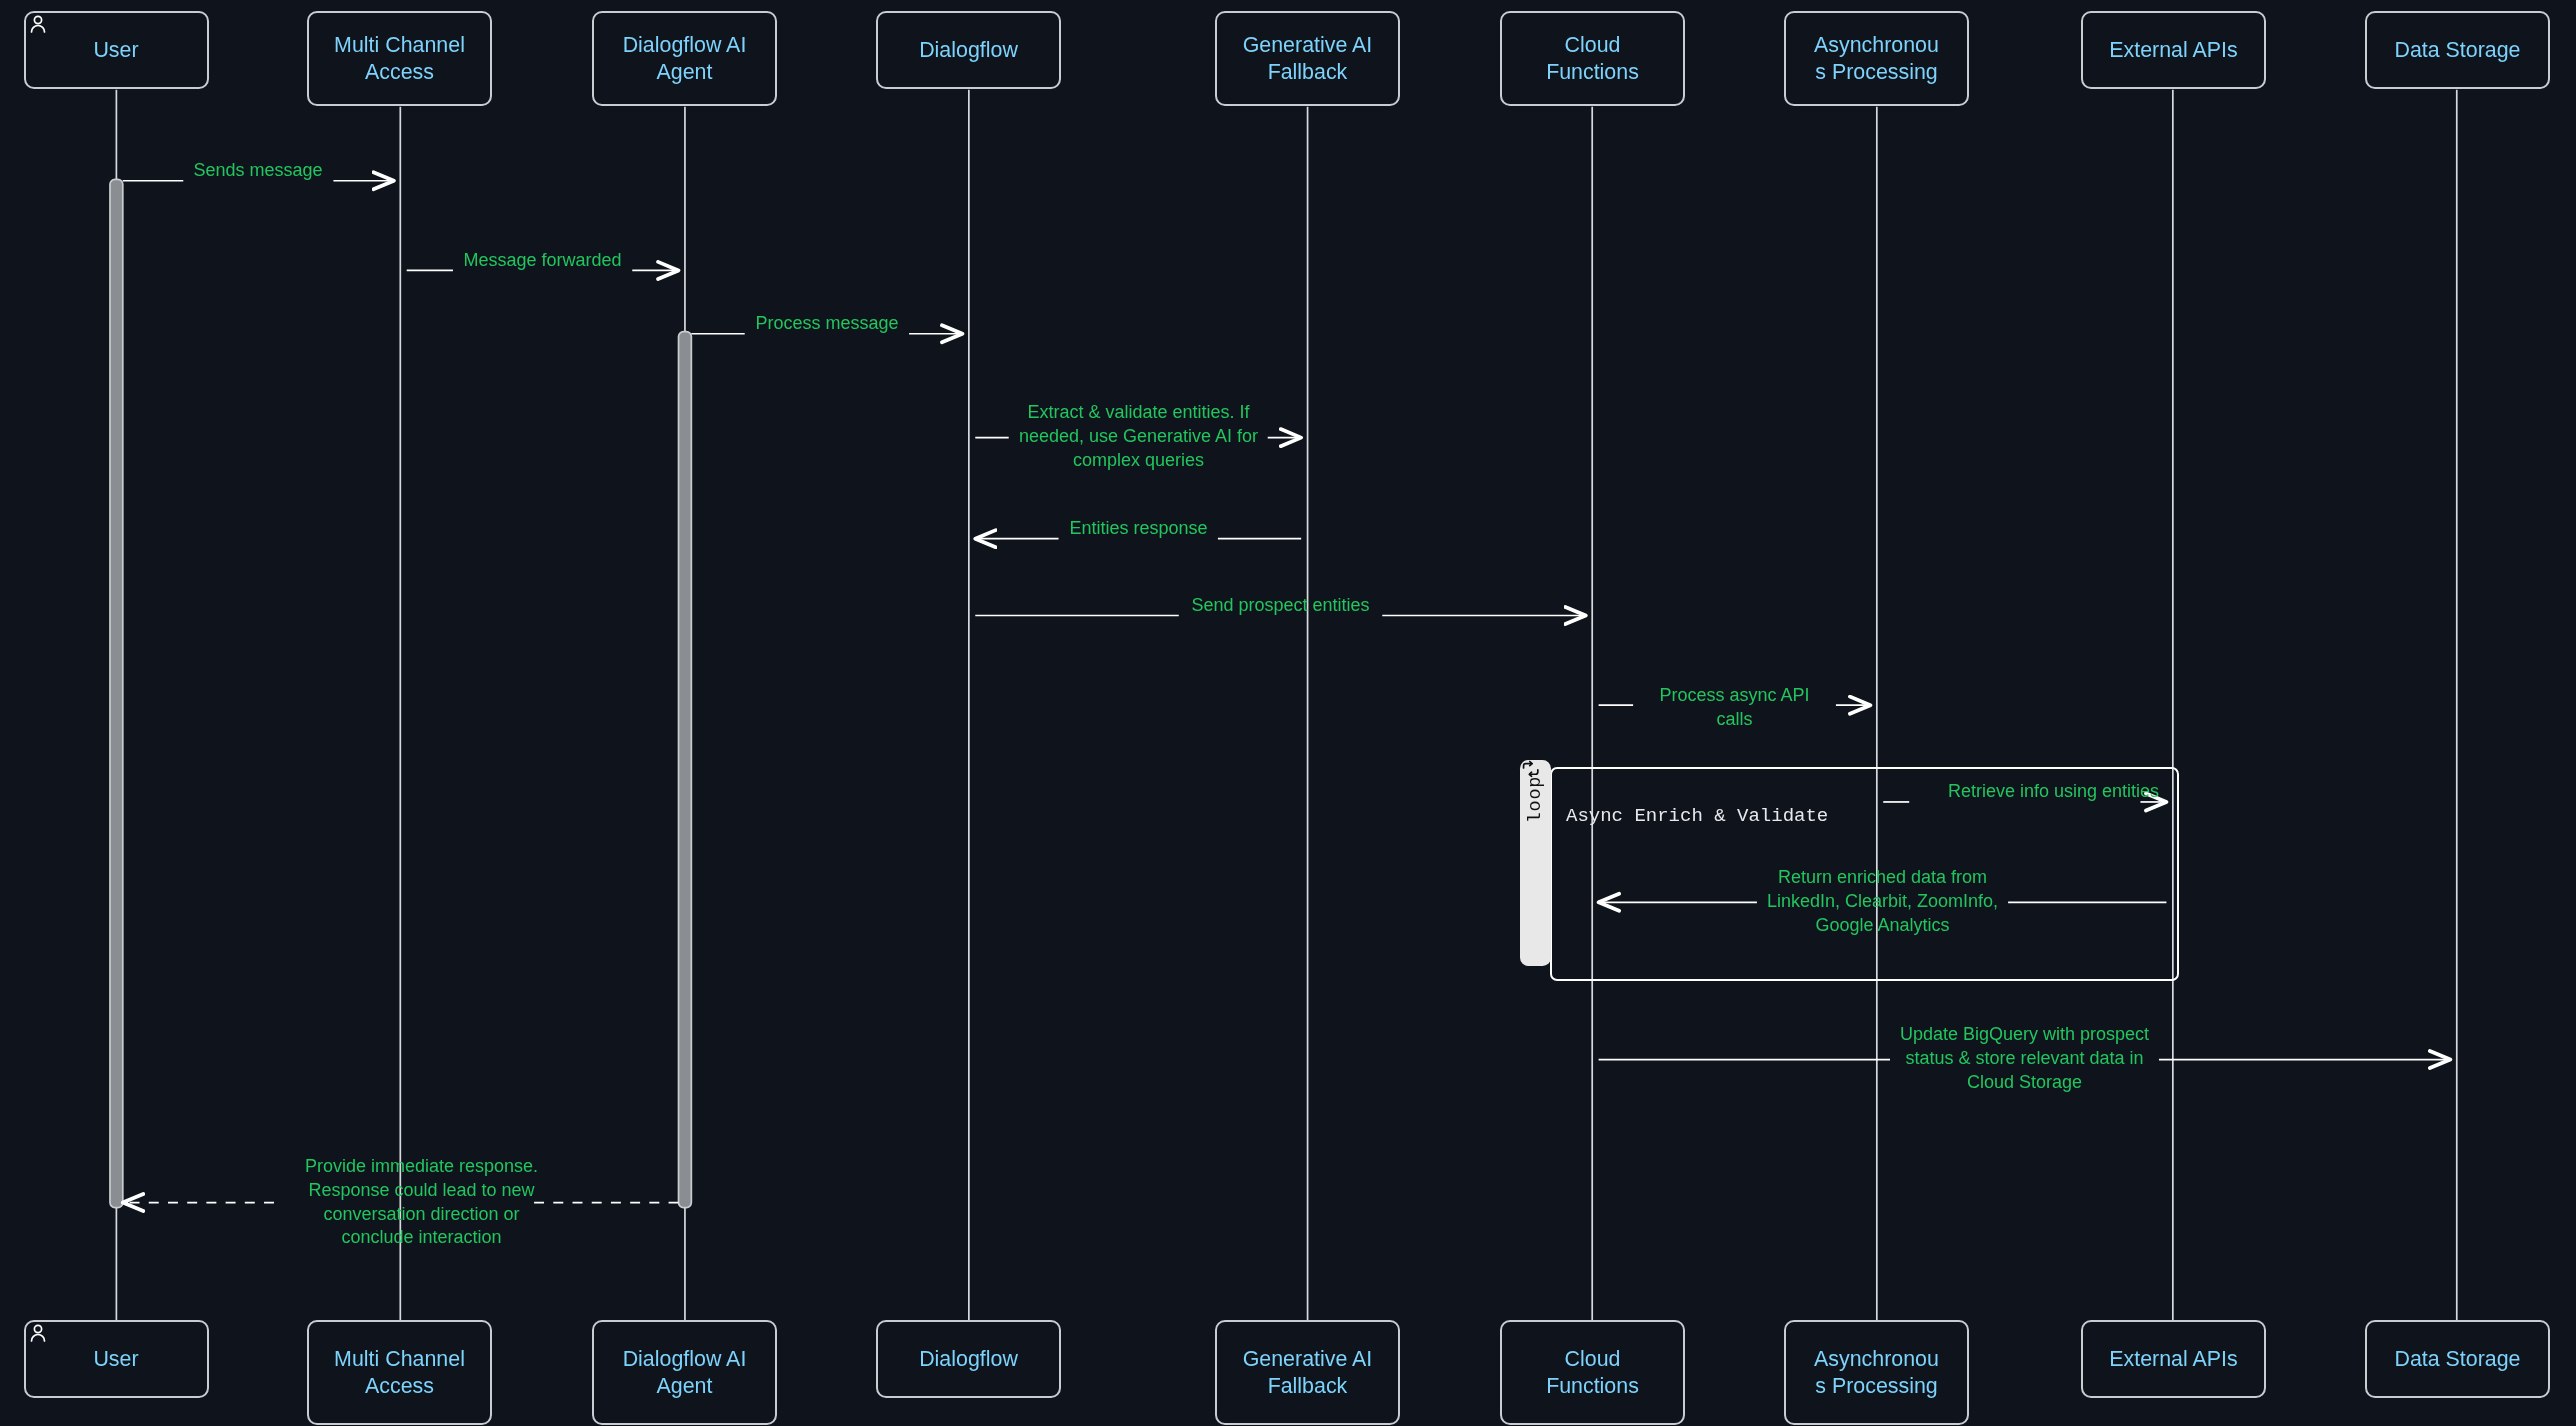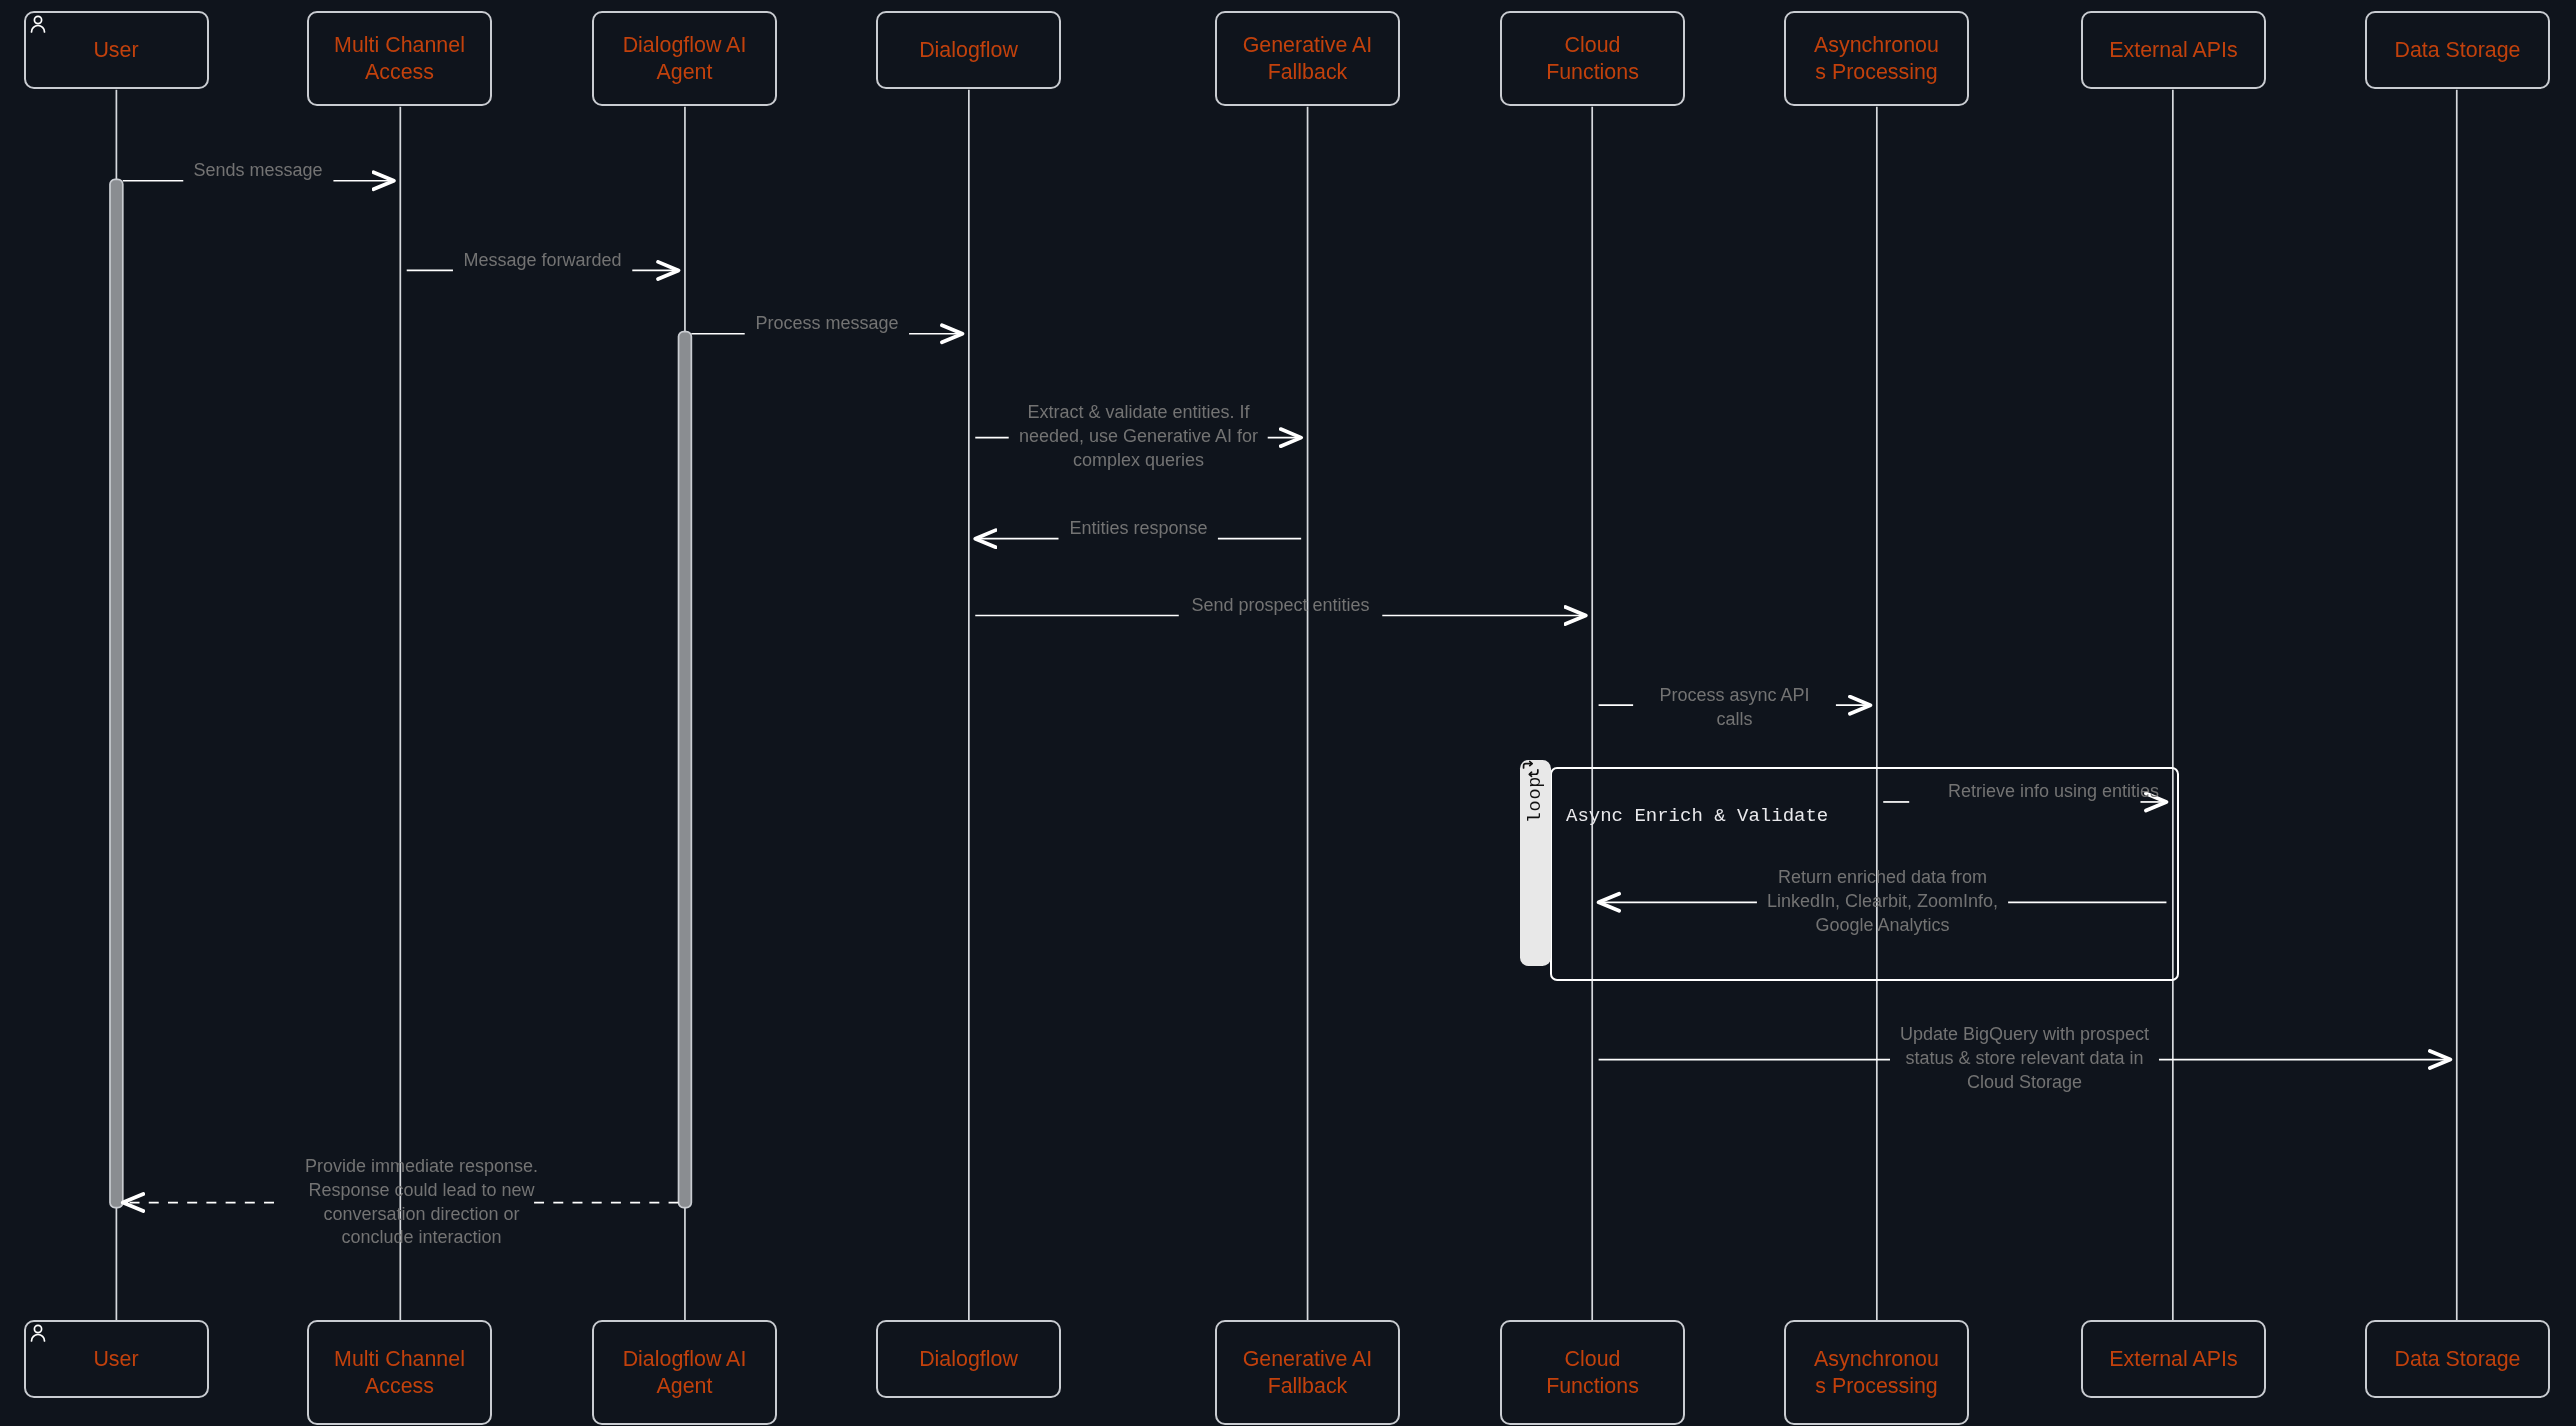--- a/index.html
+++ b/index.html
@@ -2,23 +2,23 @@
 <html style="font-size:11.4px"><head>
 <meta charset="utf-8">
 <style>
   html,body{margin:0;padding:0;background:#0f141c;}
   body{width:2576px;height:1426px;position:relative;overflow:hidden;
        font-family:"Liberation Sans",sans-serif;color:#ffffff;}
   #diagram{position:absolute;inset:0;}
   svg{position:absolute;top:0;left:0;}
   .pbox{position:absolute;border:2.1px solid #c9ccd1;border-radius:10px;background:#0f141c;
         display:flex;align-items:center;justify-content:center;box-sizing:border-box;}
-  .pbox .plabel{font-size:21.4px;line-height:1.25;text-align:center;color:#c2410c;white-space:pre-line;}
+  .pbox .plabel{font-size:21.4px;line-height:1.25;text-align:center;color:#7dd3fc;white-space:pre-line;}
   .actor-row{display:flex;align-items:center;gap:10px;}
-  .msg{position:absolute;text-align:center;font-size:18px;line-height:1.32;color:#737373;
+  .msg{position:absolute;text-align:center;font-size:18px;line-height:1.32;color:#22c55e;
        white-space:pre-line;pointer-events:none;}
   .loopbox{position:absolute;border:2.1px solid #ffffff;border-radius:7.1px;box-sizing:border-box;}
   .looptab{position:absolute;background:#e8e8e8;border-radius:8.5px;display:flex;flex-direction:column;
            align-items:center;justify-content:flex-start;box-sizing:border-box;padding-top:8.5px;}
   .looptab .ltext{color:#111;font-family:"Liberation Mono",monospace;font-size:18.5px;
                   writing-mode:vertical-rl;transform:rotate(180deg);letter-spacing:0.7px;margin-top:7.1px;}
   .looptitle{position:absolute;font-family:"Liberation Mono",monospace;font-size:19px;color:#e9e9ec;}
 </style>
 </head>
 <body>

